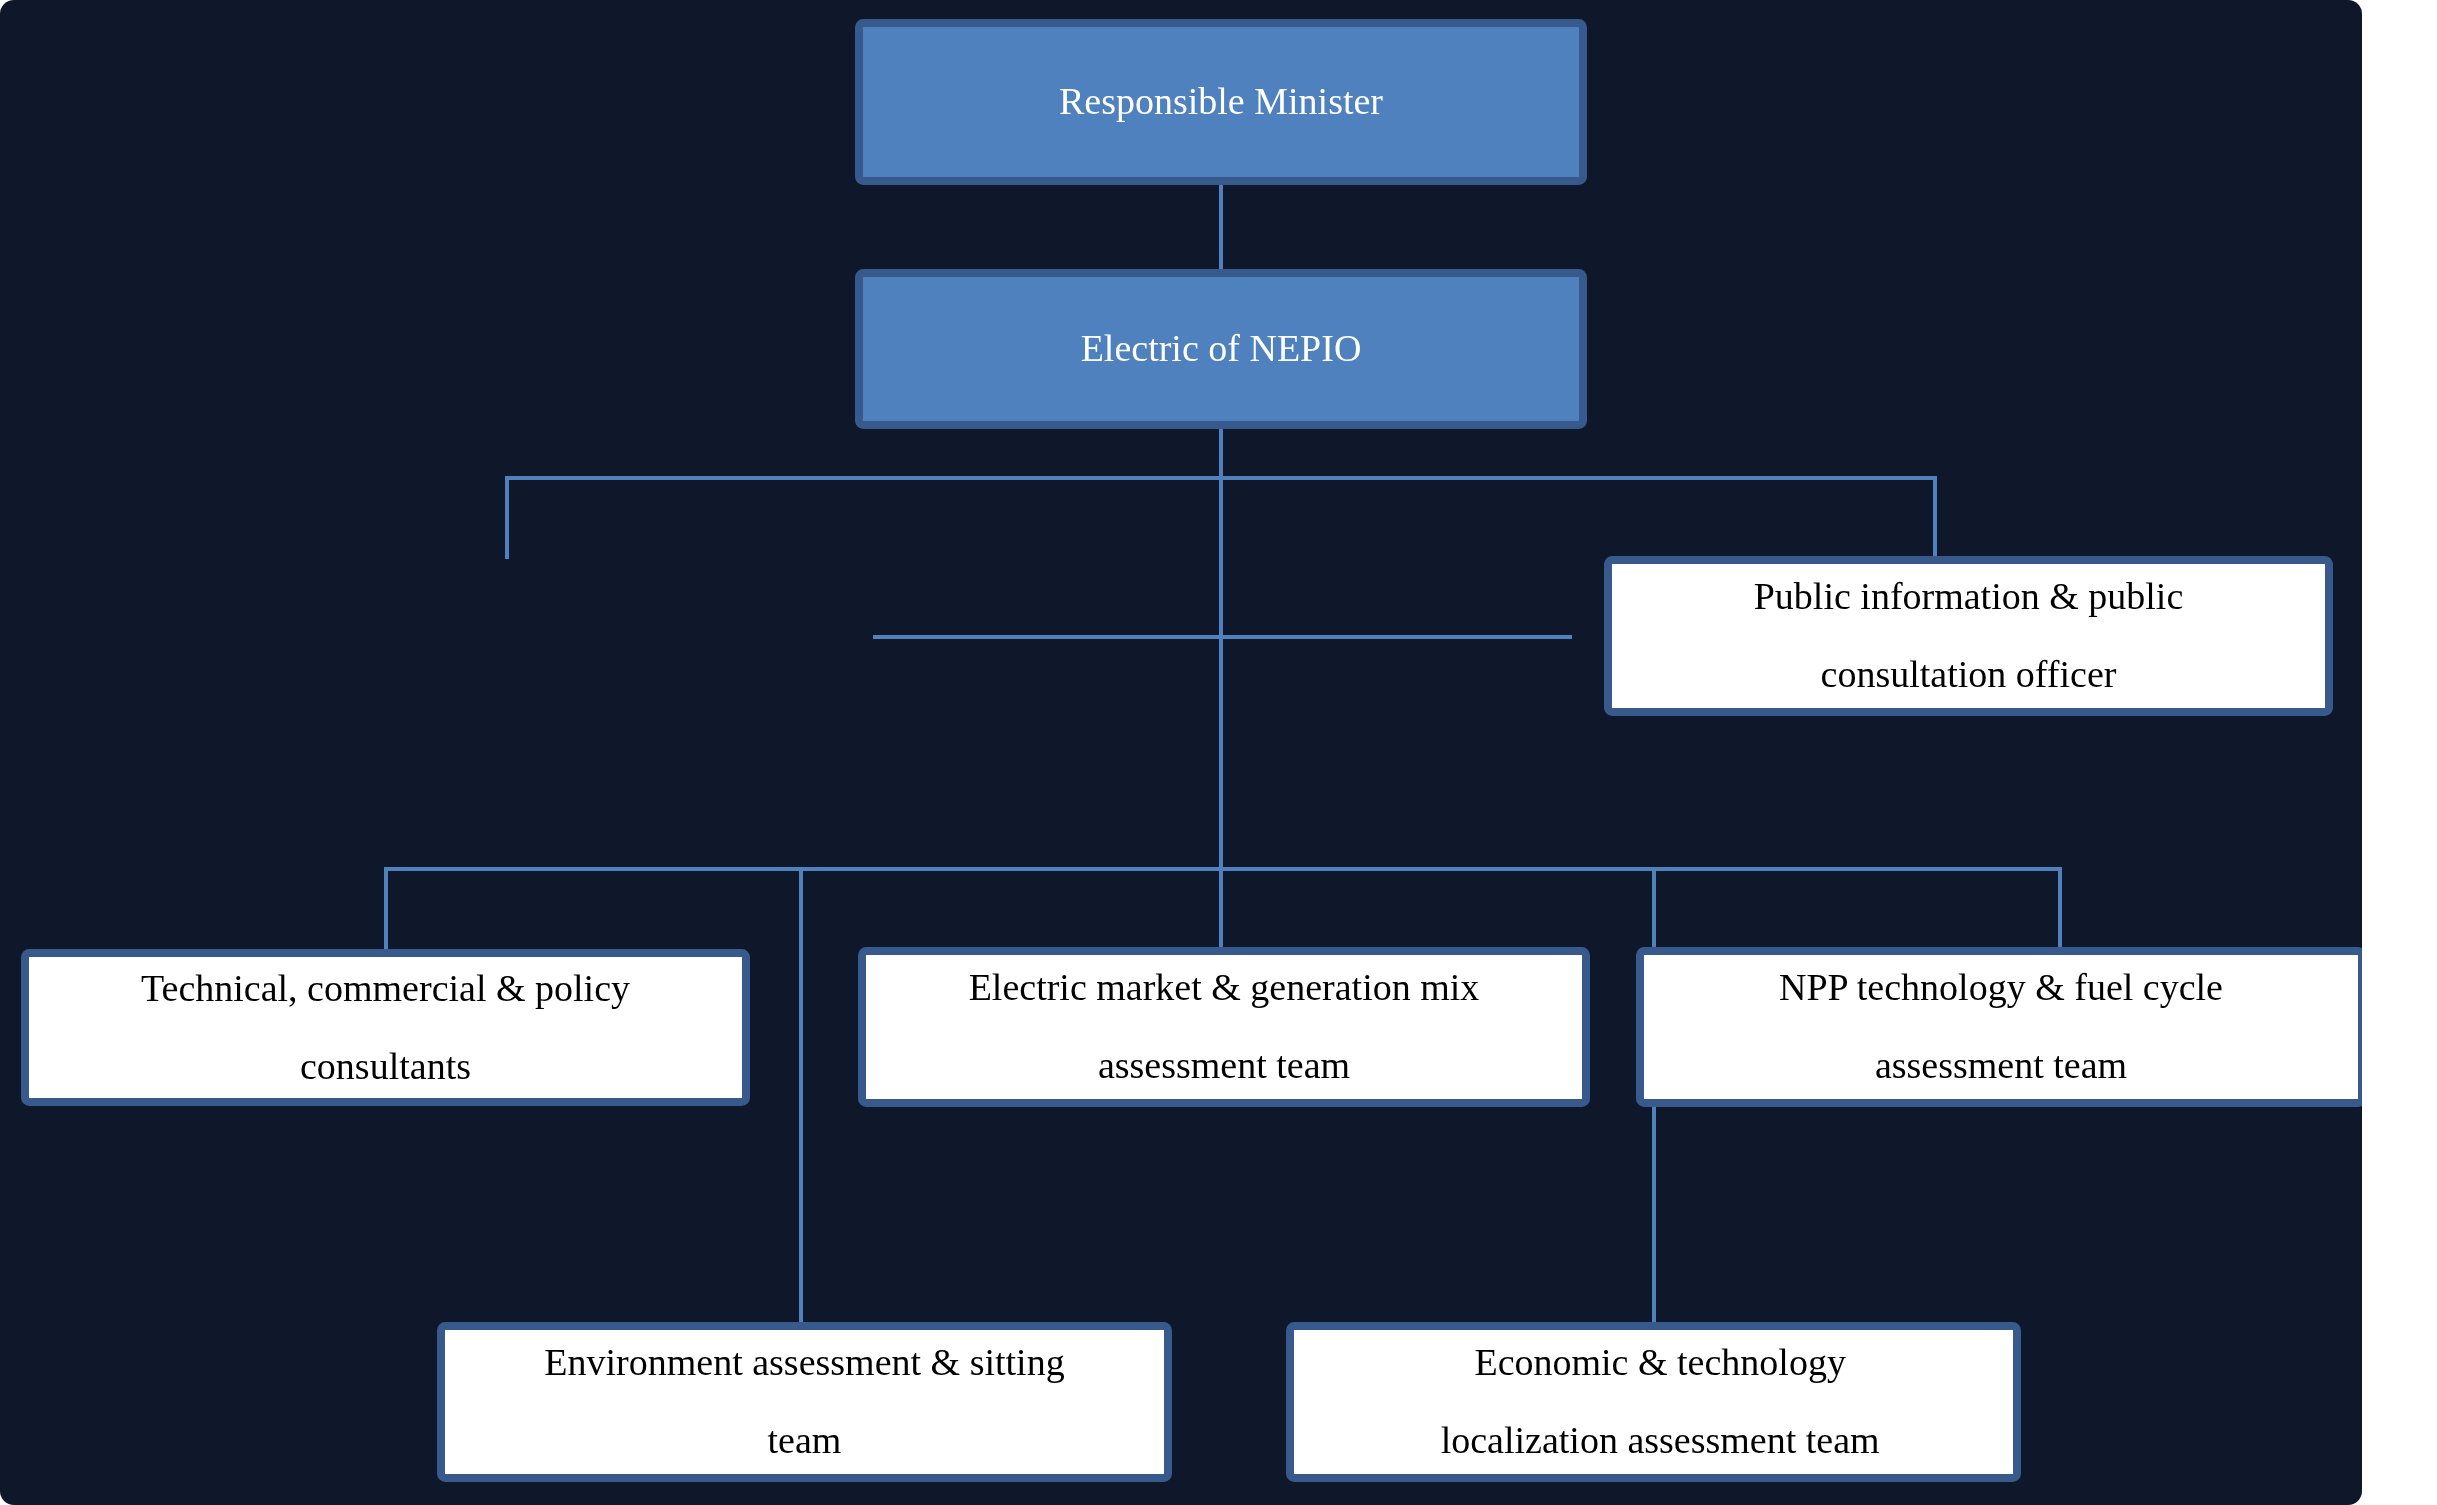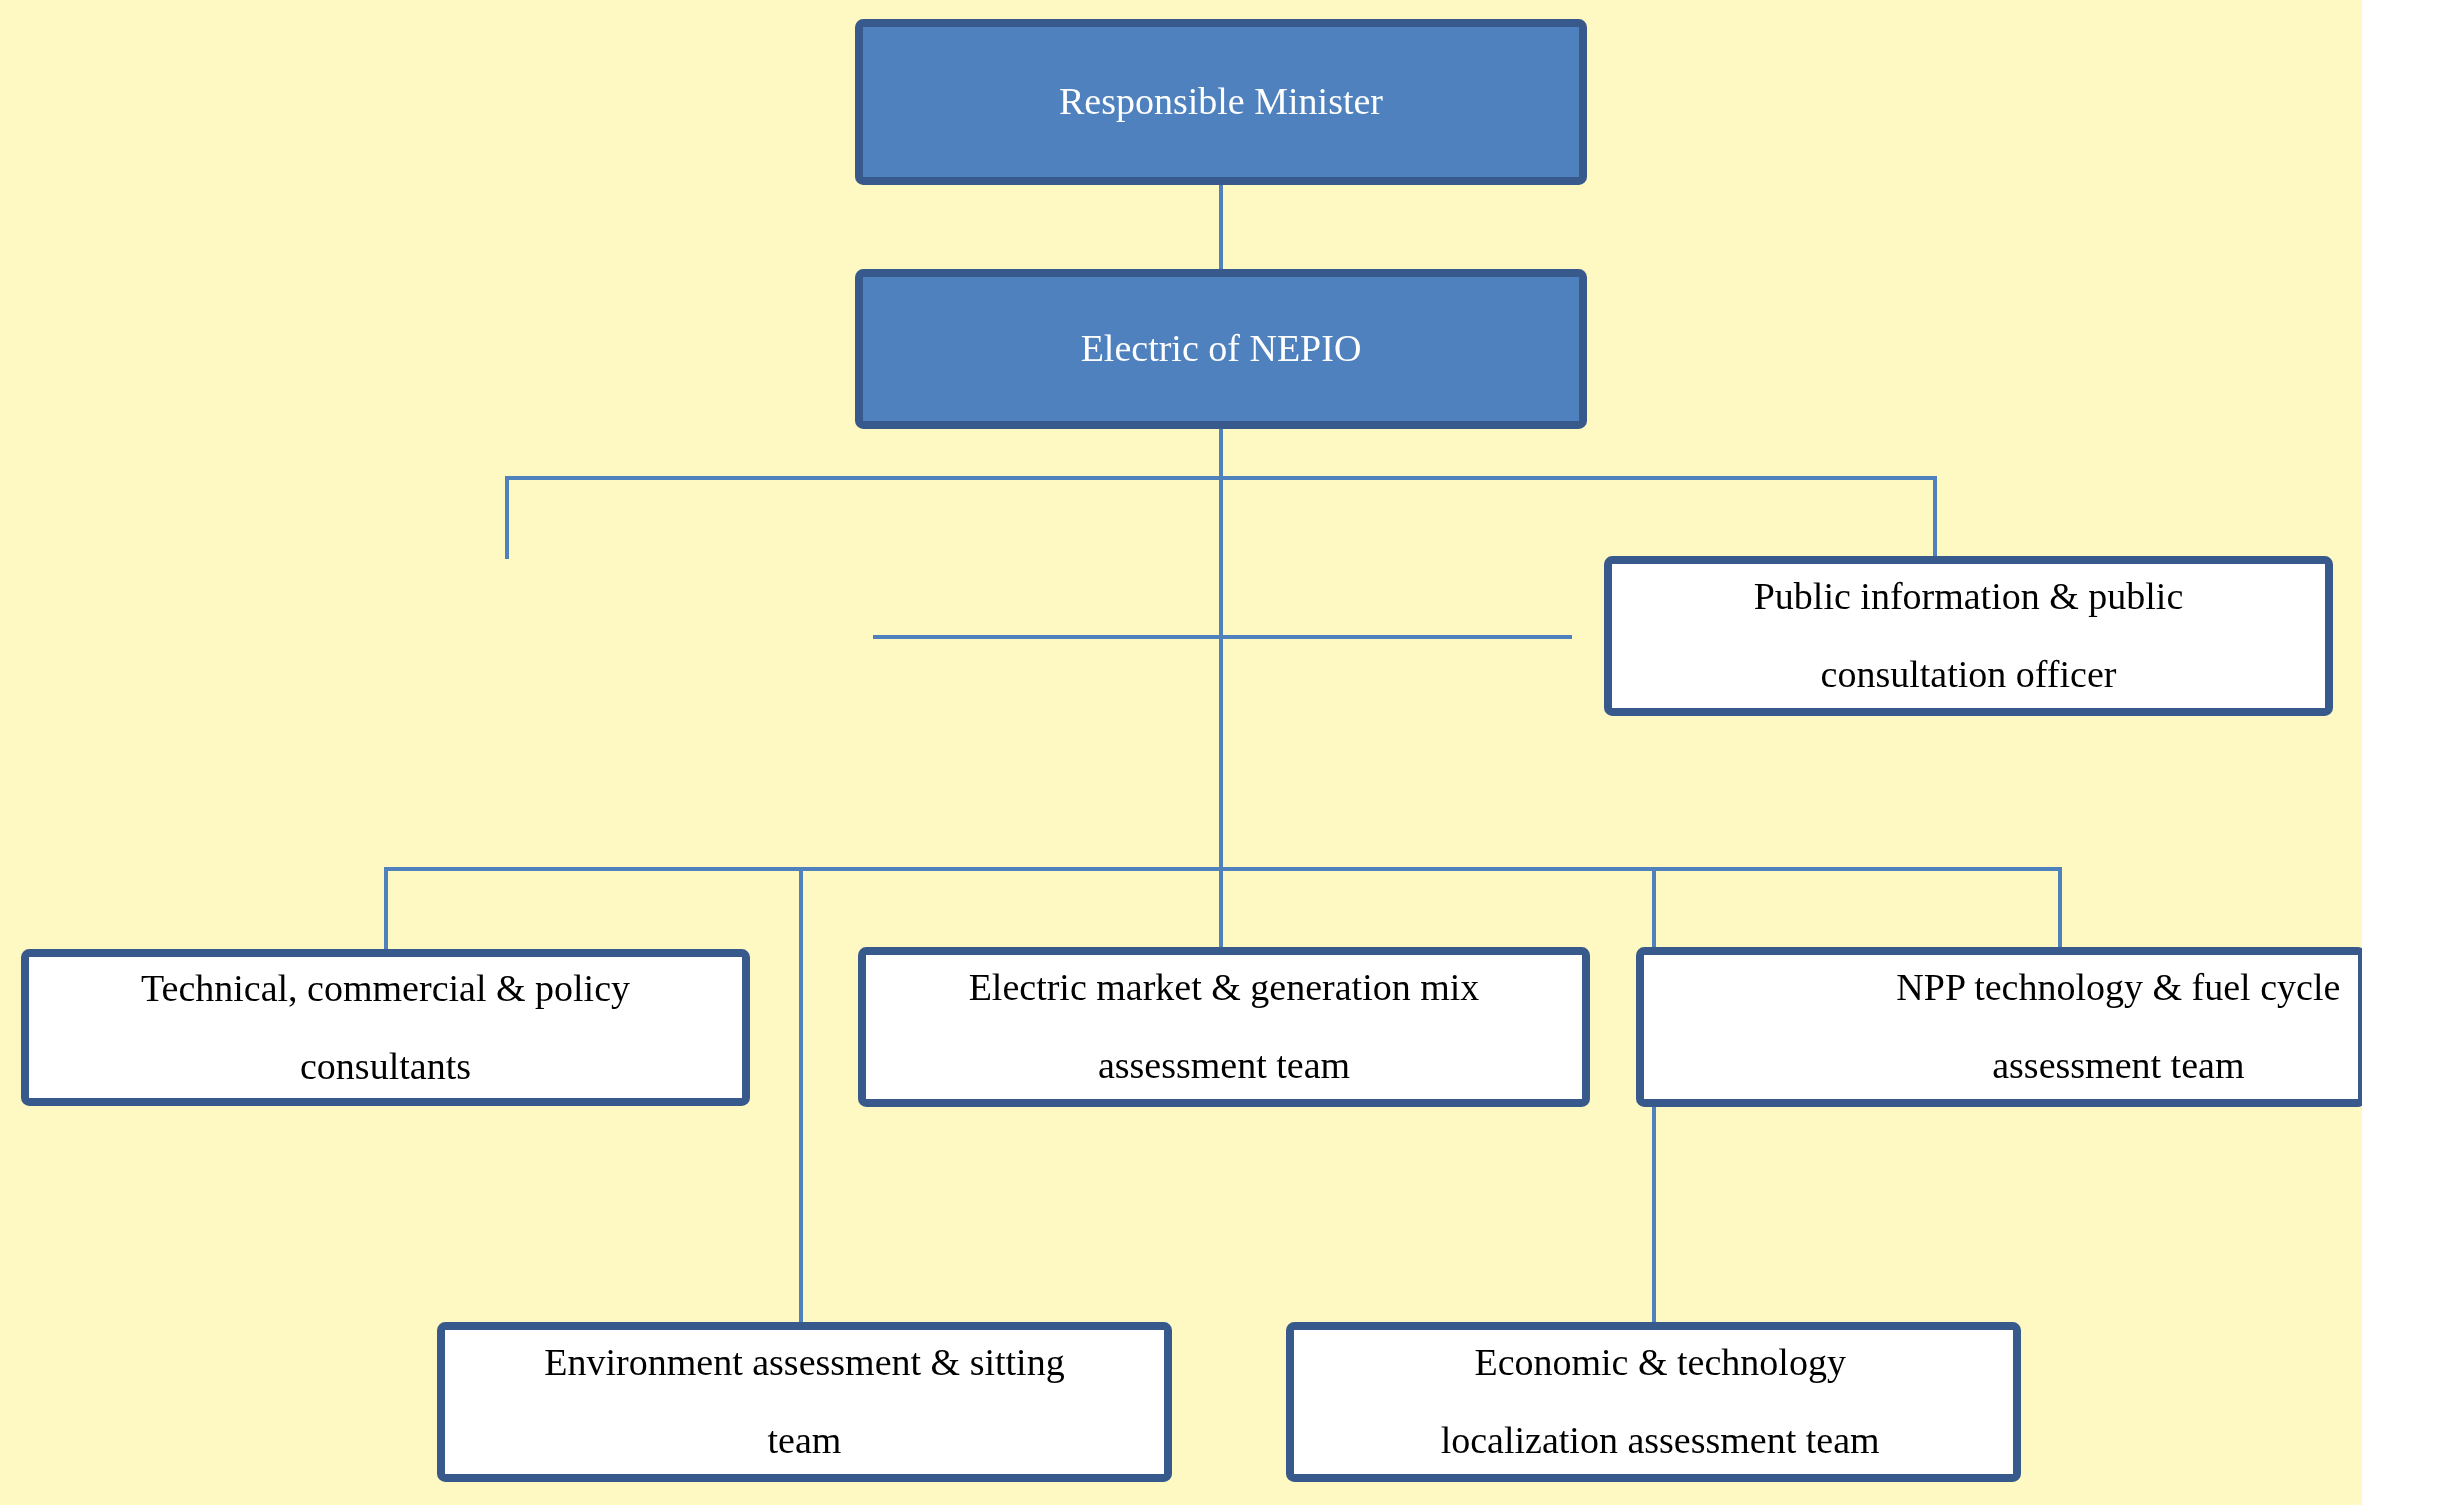--- a/index.html
+++ b/index.html
@@ -1,22 +1,23 @@
 <!DOCTYPE html>
 <html style="font-size:9.4px"><head>
 <meta charset="utf-8">
 <style>
   html, body { margin: 0; padding: 0; background: #ffffff; }
   .canvas {
     position: relative;
     width: 2362px;
     height: 1505px;
-    background: #fef9c3;
+    background: #0f172a;
     font-family: "Liberation Serif", "DejaVu Serif", serif;
     overflow: hidden;
+    border-radius: 14px;
   }
   .edge {
     position: absolute;
     background: #4f81bd;
   }
   .node {
     position: absolute;
     box-sizing: border-box;
     border: 8.3px solid #38598c;
     border-radius: 8.3px;
@@ -32,21 +33,21 @@
   .node.filled { background: #4e81bd; color: #ffffff; }
   .node.outline { background: #ffffff; color: #000000; }
 
   
   #n-minister    { left: 855px; top: 19px;   width: 732px; height: 166px; }
   #n-director    { left: 855px; top: 269px;  width: 732px; height: 160px; }
   #n-legal       { left: 139px;  top: 555px;  width: 735px; height: 161px; }
   #n-public      { left: 1571px; top: 556px;  width: 729px; height: 160px; margin-left: 33px; }
   #n-technical   { left: 21px;   top: 949px; width: 729px; height: 157px; }
   #n-electric    { left: 858px; top: 947px; width: 732px; height: 160px; }
-  #n-npp         { left: 1636px; top: 947px; width: 730px; height: 160px; justify-content: flex-end; }
+  #n-npp         { left: 1636px; top: 947px; width: 730px; height: 160px; }
   #n-environment { left: 437px;  top: 1322px; width: 735px; height: 160px; }
   #n-economic    { left: 1286px; top: 1322px; width: 735px; height: 160px; padding-left: 31px; }
 
   
   #e-minister-director   { left: 1219px; top: 183px;  width: 3.5px;    height: 88px; }
   #e-director-trunk      { left: 1219px; top: 427px;  width: 3.5px;    height: 522px; }
   #e-branch1-h           { left: 505px;  top: 476px;  width: 1432px; height: 3.5px; }
   #e-drop-legal          { left: 505px;  top: 476px;  width: 3.5px;    height: 83px; }
   #e-drop-public         { left: 1933px; top: 476px;  width: 3.5px;    height: 83px; }
   #e-legal-public-h      { left: 873px; top: 635px; width: 699px; height: 3.5px; }

